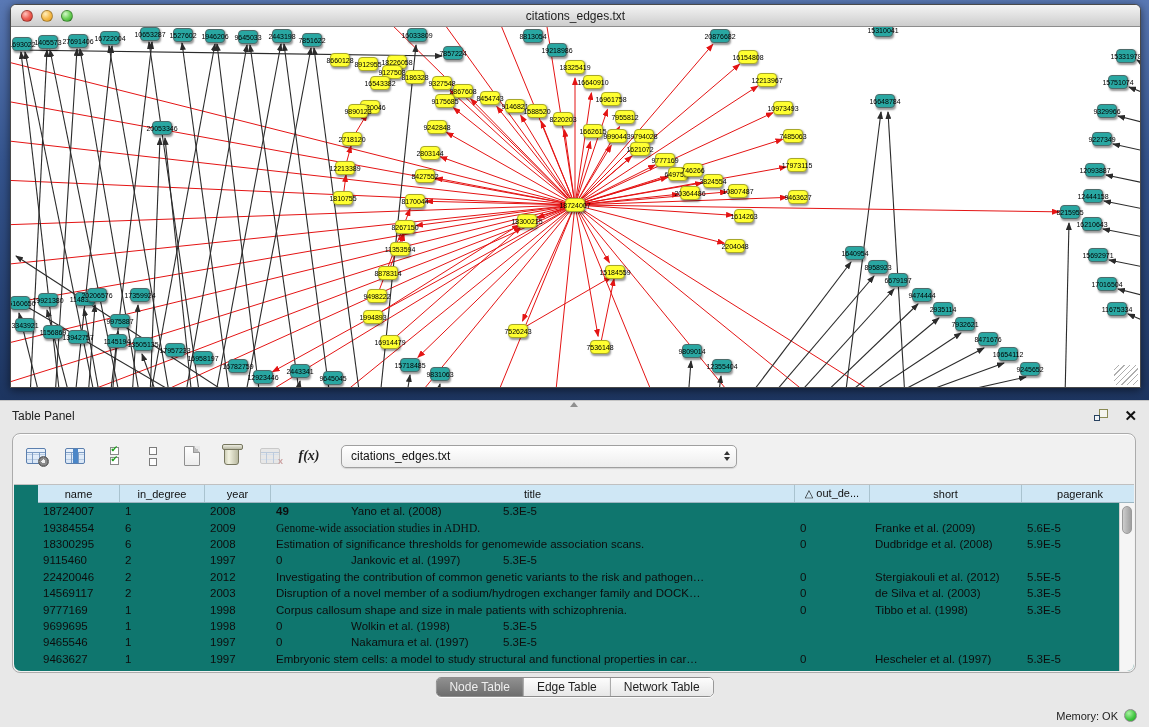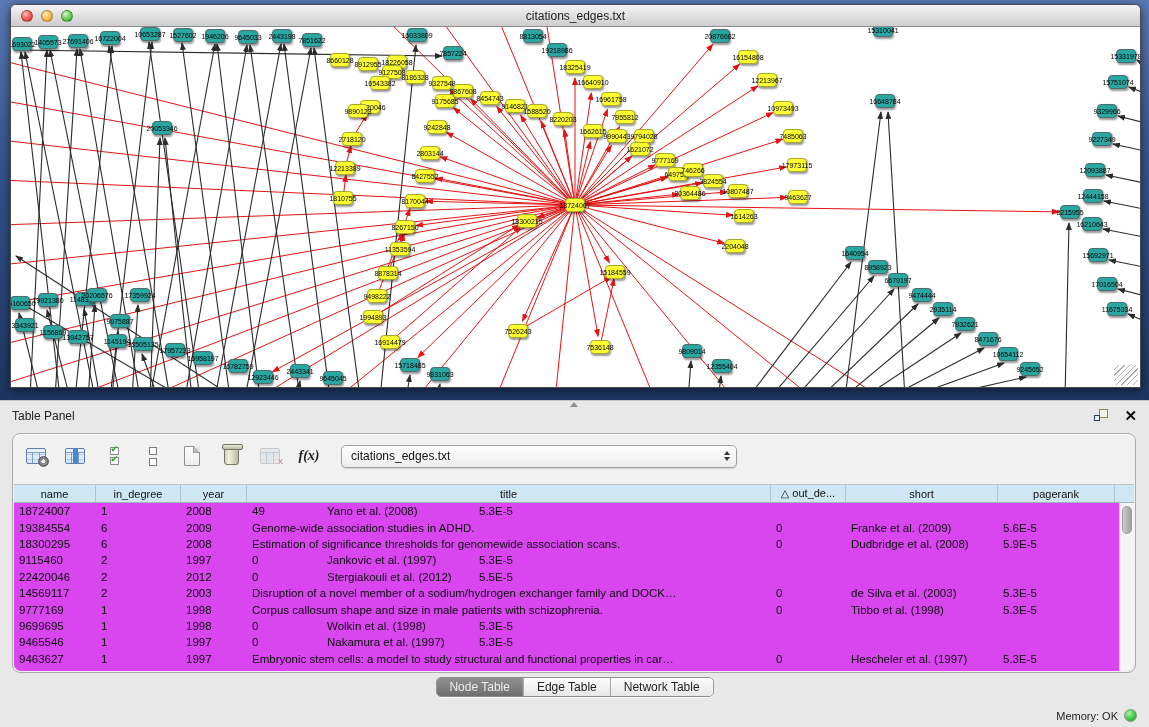--- a/index.html
+++ b/index.html
@@ -86,22 +86,23 @@
     box-shadow:0 1px 1px rgba(0,0,0,.12);
   }
   .combo .val { flex:1; overflow:hidden; white-space:nowrap; }
   .stepper { width:18px; height:100%; display:flex; flex-direction:column; align-items:center; justify-content:center; gap:2px; }
   .stepper i { width:0; height:0; border-left:3.5px solid transparent; border-right:3.5px solid transparent; display:block; }
   .stepper i.up { border-bottom:4px solid #333; }
   .stepper i.dn { border-top:4px solid #333; }
 
   .table-area {
     position:absolute; left:1px; right:1px; top:50px; bottom:1px;
-    background:#d946ef; border-top:1px solid #c0c0c0; overflow:hidden;
+    background:#0f766e; border-top:1px solid #c0c0c0; overflow:hidden;
     border-radius:0 0 7px 7px;
+    padding-left:24px;
   }
   .header-row { display:flex; height:18px; background:#cfe7f5; border-bottom:1px solid #9db6c2; }
   .hcell {
     display:flex; align-items:center; justify-content:center;
     font-size:11px; color:#111; border-right:1px solid #a9c3cf;
     overflow:hidden; white-space:nowrap; flex:none;
   }
   .trow { display:flex; height:16.4px; align-items:center; }
   .tcell {
     font-size:11.5px; color:#0d0d0d; padding-left:5px; flex:none;
@@ -518,29 +519,29 @@
           <div class="hcell" style="width: 524px;">title</div>
           <div class="hcell" style="width: 75px;">△ out_de...</div>
           <div class="hcell" style="width: 152px;">short</div>
           <div class="hcell" style="width: 117px;">pagerank</div>
         </div>
       <div id="table-body">
           <div class="trow">
             <div class="tcell" style="width: 82px;">18724007</div>
             <div class="tcell" style="width: 85px;">1</div>
             <div class="tcell" style="width: 66px;">2008</div>
-            <div class="tcell" style="width: 75px;">49</div>
+            <div class="tcell" style="width: 75px; font-weight: bold;">49</div>
             <div class="tcell" style="width: 152px;">Yano et al. (2008)</div>
             <div class="tcell" style="width: 117px;">5.3E-5</div>
           </div>
           <div class="trow">
             <div class="tcell" style="width: 82px;">19384554</div>
             <div class="tcell" style="width: 85px;">6</div>
             <div class="tcell" style="width: 66px;">2009</div>
-            <div class="tcell" style="width: 524px;">Genome-wide association studies in ADHD.</div>
+            <div class="tcell" style="width: 524px; font-family: Liberation Serif, serif;">Genome-wide association studies in ADHD.</div>
             <div class="tcell" style="width: 75px;">0</div>
             <div class="tcell" style="width: 152px;">Franke et al. (2009)</div>
             <div class="tcell" style="width: 117px;">5.6E-5</div>
           </div>
           <div class="trow">
             <div class="tcell" style="width: 82px;">18300295</div>
             <div class="tcell" style="width: 85px;">6</div>
             <div class="tcell" style="width: 66px;">2008</div>
             <div class="tcell" style="width: 524px;">Estimation of significance thresholds for genomewide association scans.</div>
             <div class="tcell" style="width: 75px;">0</div>
@@ -552,20 +553,21 @@
             <div class="tcell" style="width: 85px;">2</div>
             <div class="tcell" style="width: 66px;">1997</div>
             <div class="tcell" style="width: 75px;">0</div>
             <div class="tcell" style="width: 152px;">Jankovic et al. (1997)</div>
             <div class="tcell" style="width: 117px;">5.3E-5</div>
           </div>
           <div class="trow">
             <div class="tcell" style="width: 82px;">22420046</div>
             <div class="tcell" style="width: 85px;">2</div>
             <div class="tcell" style="width: 66px;">2012</div>
+            <div class="tcell" style="width: 524px;">Investigating the contribution of common genetic variants to the risk and pathogen…</div>
             <div class="tcell" style="width: 75px;">0</div>
             <div class="tcell" style="width: 152px;">Stergiakouli et al. (2012)</div>
             <div class="tcell" style="width: 117px;">5.5E-5</div>
           </div>
           <div class="trow">
             <div class="tcell" style="width: 82px;">14569117</div>
             <div class="tcell" style="width: 85px;">2</div>
             <div class="tcell" style="width: 66px;">2003</div>
             <div class="tcell" style="width: 524px;">Disruption of a novel member of a sodium/hydrogen exchanger family and DOCK…</div>
             <div class="tcell" style="width: 75px;">0</div>

